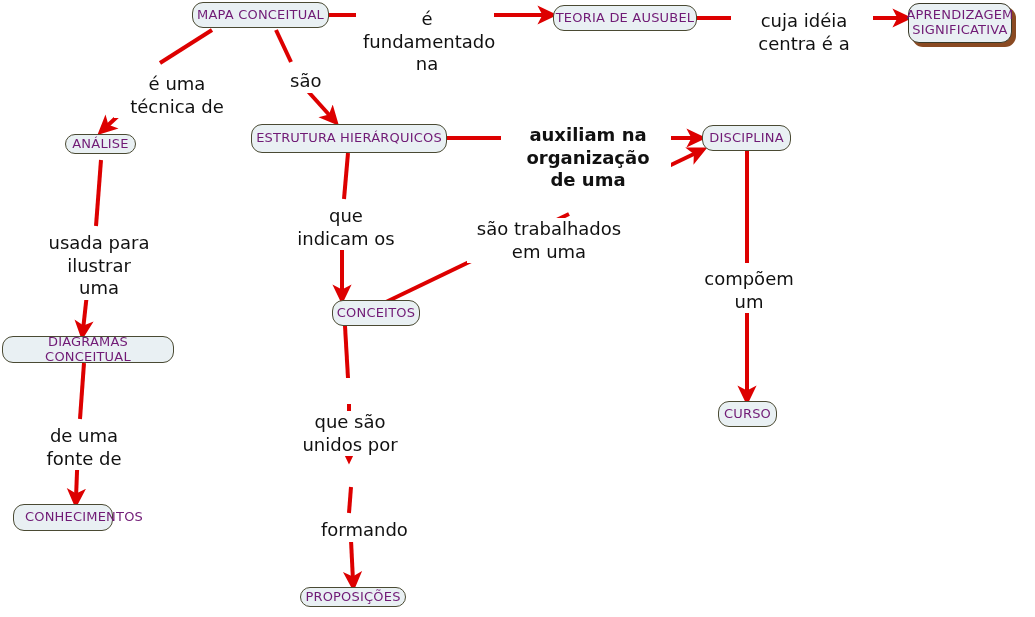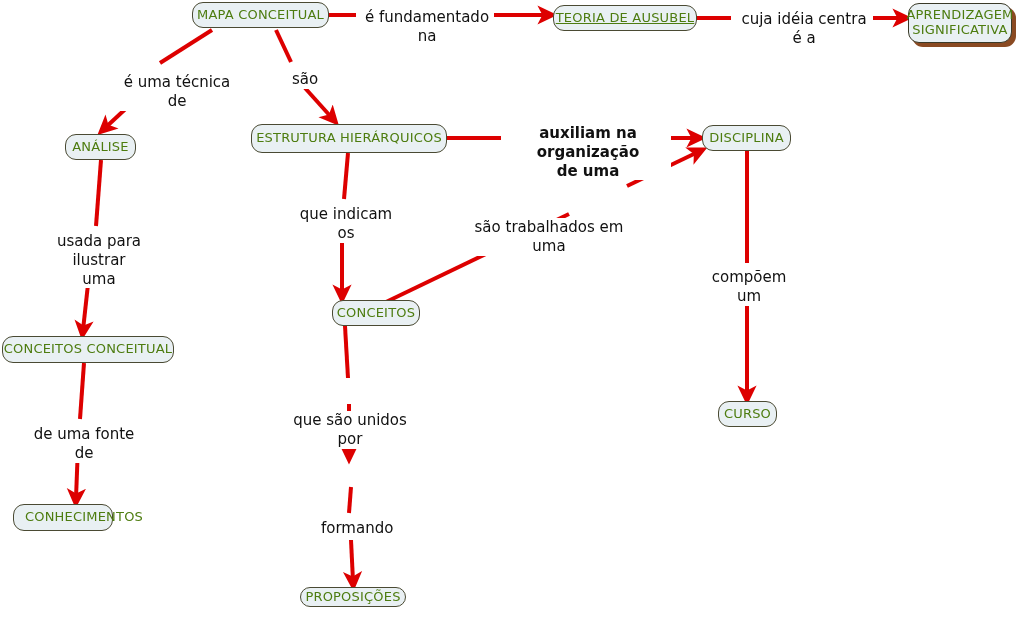--- a/index.html
+++ b/index.html
@@ -23,40 +23,40 @@
     top: 0;
     width: 1035px;
     height: 617px;
   }
   .node {
     position: absolute;
     box-sizing: border-box;
     background: #e9f0f3;
     border: 1.6px solid #4a4a33;
     border-radius: 11px;
-    color: #4d7c0f;
+    color: #701a75;
     font-family: "DejaVu Sans", sans-serif;
     font-size: 13px;
     letter-spacing: 0.2px;
     display: flex;
     align-items: center;
     justify-content: center;
     text-align: center;
     line-height: 1.15;
     white-space: pre-line;
     z-index: 5;
   }
   .node.shadowed {
     border-color: #3a3a28;
     box-shadow: 4px 4px 0 0 #8a4a22;
   }
   .edge-label {
     position: absolute;
     font-family: "DejaVu Sans", sans-serif;
-    font-size: 15px;
+    font-size: 18px;
     color: #111111;
     background: #ffffff;
     text-align: center;
     line-height: 1.25;
     white-space: pre-line;
     padding: 0 3px;
     z-index: 6;
   }
 </style>
 </head>
@@ -90,27 +90,27 @@
         <line x1="747" y1="288" x2="747" y2="395" marker-end="url(#ah)"></line>
         <line x1="84" y1="363" x2="80" y2="419"></line>
         <line x1="78" y1="446" x2="76" y2="498" marker-end="url(#ah)"></line>
         <line x1="345" y1="326" x2="348" y2="378"></line>
         <line x1="349" y1="404" x2="349" y2="454" marker-end="url(#ah)"></line>
         <line x1="351" y1="487" x2="349" y2="513"></line>
         <line x1="351" y1="540" x2="353" y2="581" marker-end="url(#ah)"></line>
       </g>
   </svg>
 <div class="node" style="left: 192px; top: 2px; width: 137px; height: 26px;">MAPA CONCEITUAL</div>
-    <div class="node" style="left: 553px; top: 5px; width: 144px; height: 26px; text-decoration: underline;">TEORIA DE AUSUBEL</div>
+    <div class="node" style="left: 553px; top: 5px; width: 144px; height: 26px;">TEORIA DE AUSUBEL</div>
     <div class="node shadowed" style="left: 908px; top: 3px; width: 104px; height: 40px;">APRENDIZAGEM
 SIGNIFICATIVA</div>
-    <div class="node" style="left: 65px; top: 134px; width: 71px; height: 26px;">ANÁLISE</div>
+    <div class="node" style="left: 65px; top: 134px; width: 71px; height: 20px;">ANÁLISE</div>
     <div class="node" style="left: 251px; top: 124px; width: 196px; height: 29px;">ESTRUTURA HIERÁRQUICOS</div>
     <div class="node" style="left: 702px; top: 125px; width: 89px; height: 26px;">DISCIPLINA</div>
-    <div class="node" style="left: 2px; top: 336px; width: 172px; height: 27px;">CONCEITOS CONCEITUAL</div>
+    <div class="node" style="left: 2px; top: 336px; width: 172px; height: 27px;">DIAGRAMAS CONCEITUAL</div>
     <div class="node" style="left: 298px; top: 300px; width: 88px; height: 26px; margin-left: 34px;">CONCEITOS</div>
     <div class="node" style="left: 718px; top: 401px; width: 59px; height: 26px;">CURSO</div>
     <div class="node" style="left: 13px; top: 504px; width: 100px; height: 27px; padding-left: 42px;">CONHECIMENTOS</div>
     <div class="node" style="left: 300px; top: 587px; width: 106px; height: 20px;">PROPOSIÇÕES</div>
     <div class="edge-label" style="left: 360px; top: 8px; width: 128px;">é fundamentado na</div>
     <div class="edge-label" style="left: 735px; top: 10px; width: 132px;">cuja idéia centra é a</div>
     <div class="edge-label" style="left: 114px; top: 73px; width: 120px;">é uma técnica de</div>
     <div class="edge-label" style="left: 287px; top: 70px; width: 30px;">são</div>
     <div class="edge-label" style="left: 505px; top: 124px; width: 160px; font-weight: bold;">auxiliam na organização
 de uma</div>

